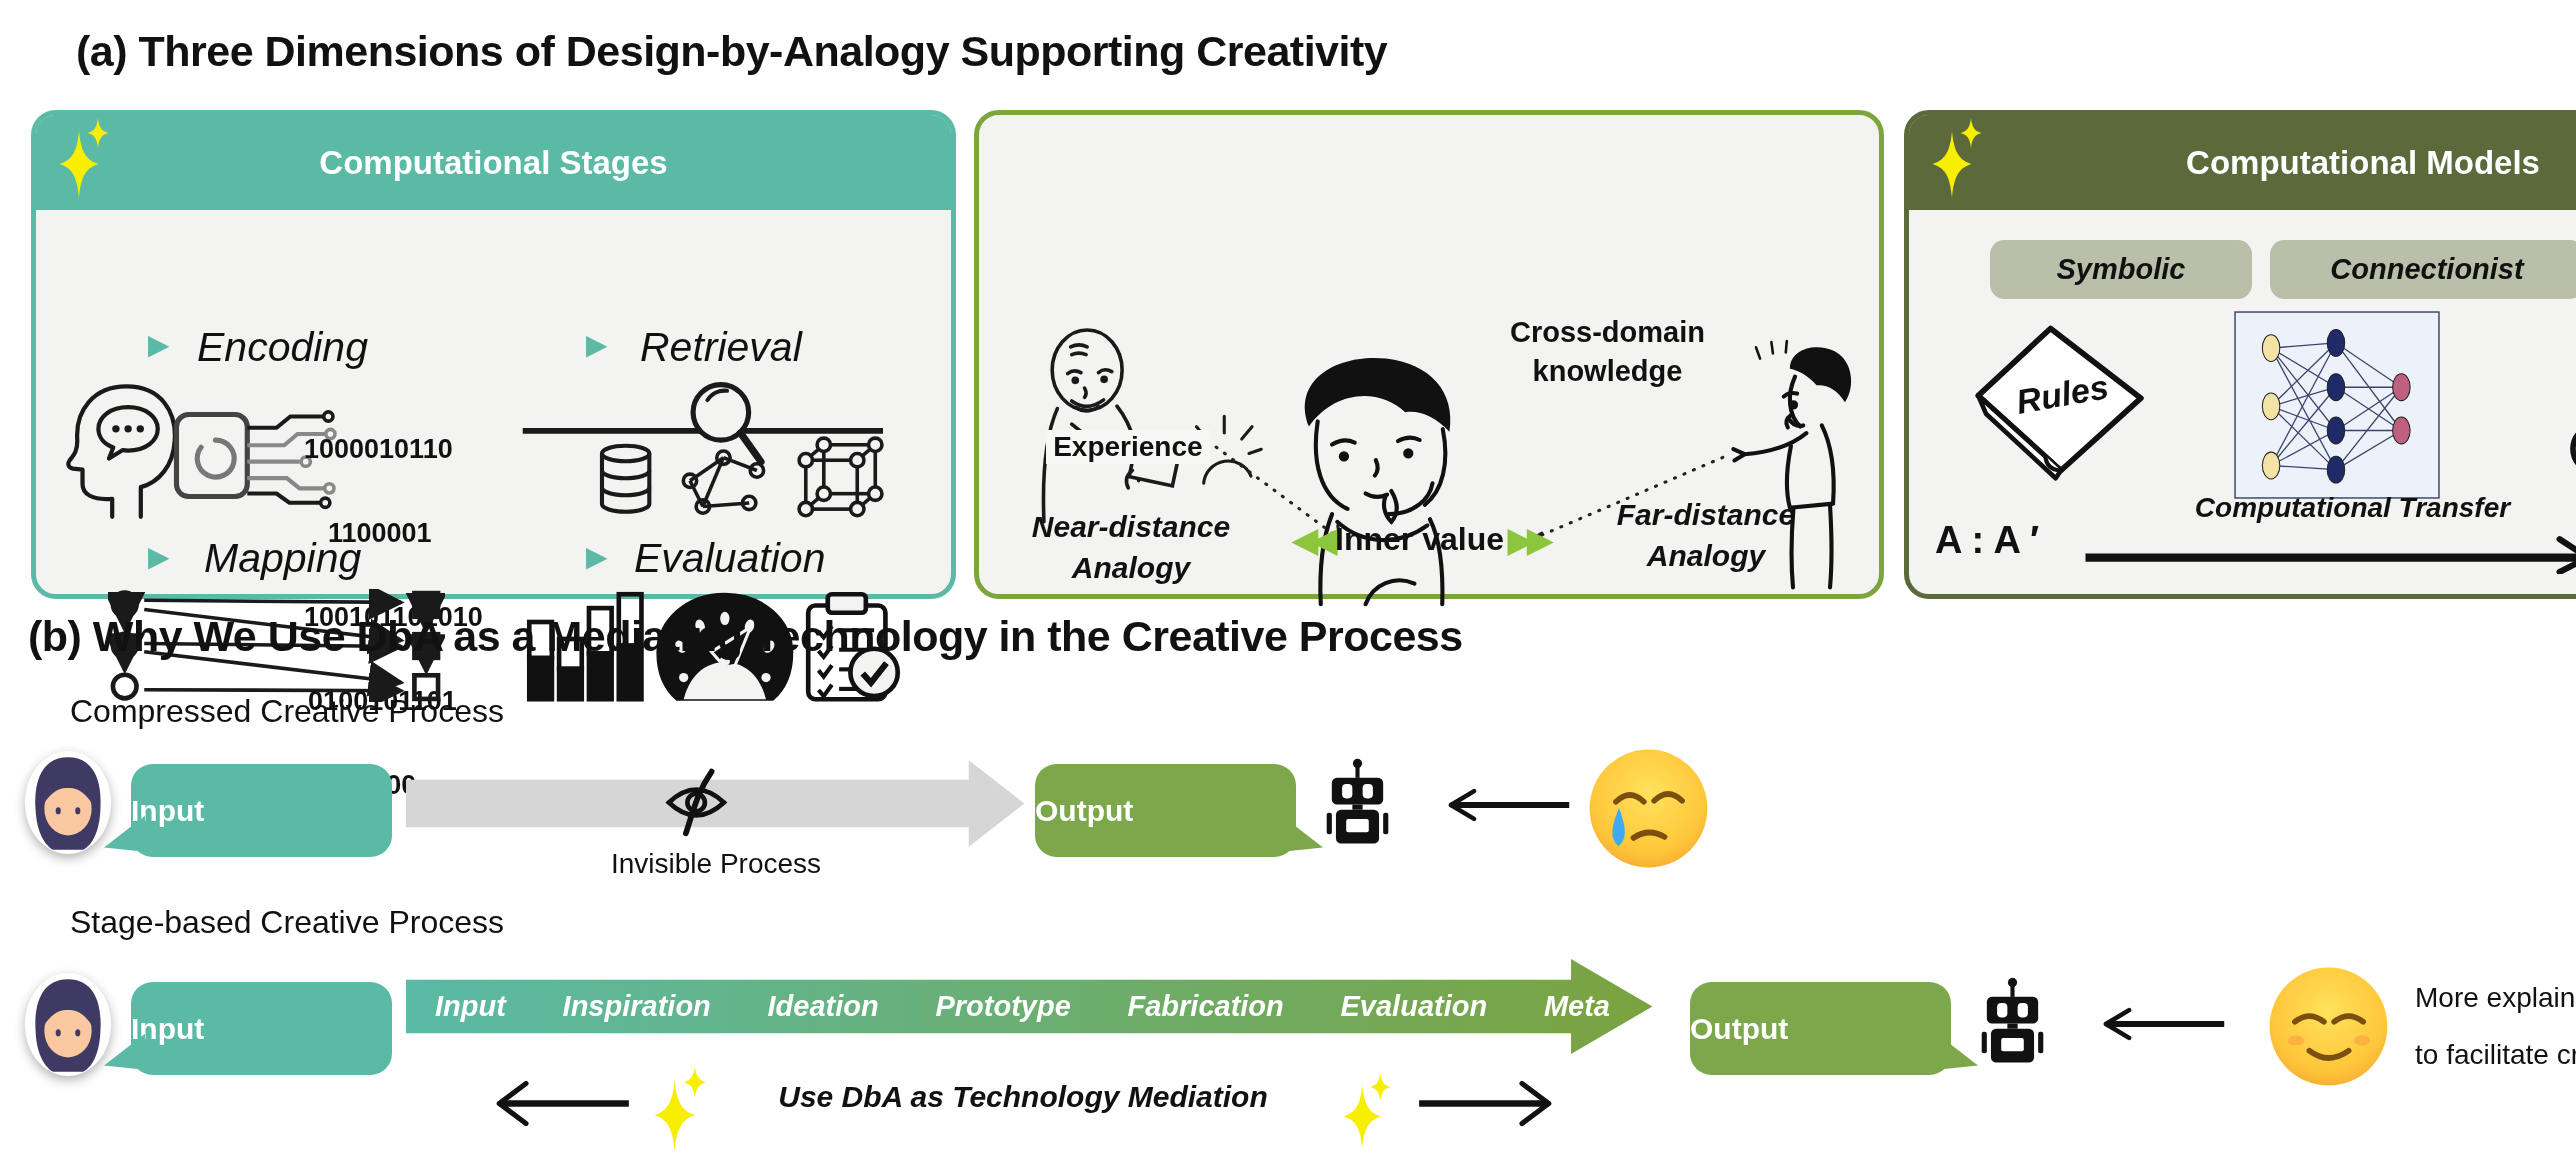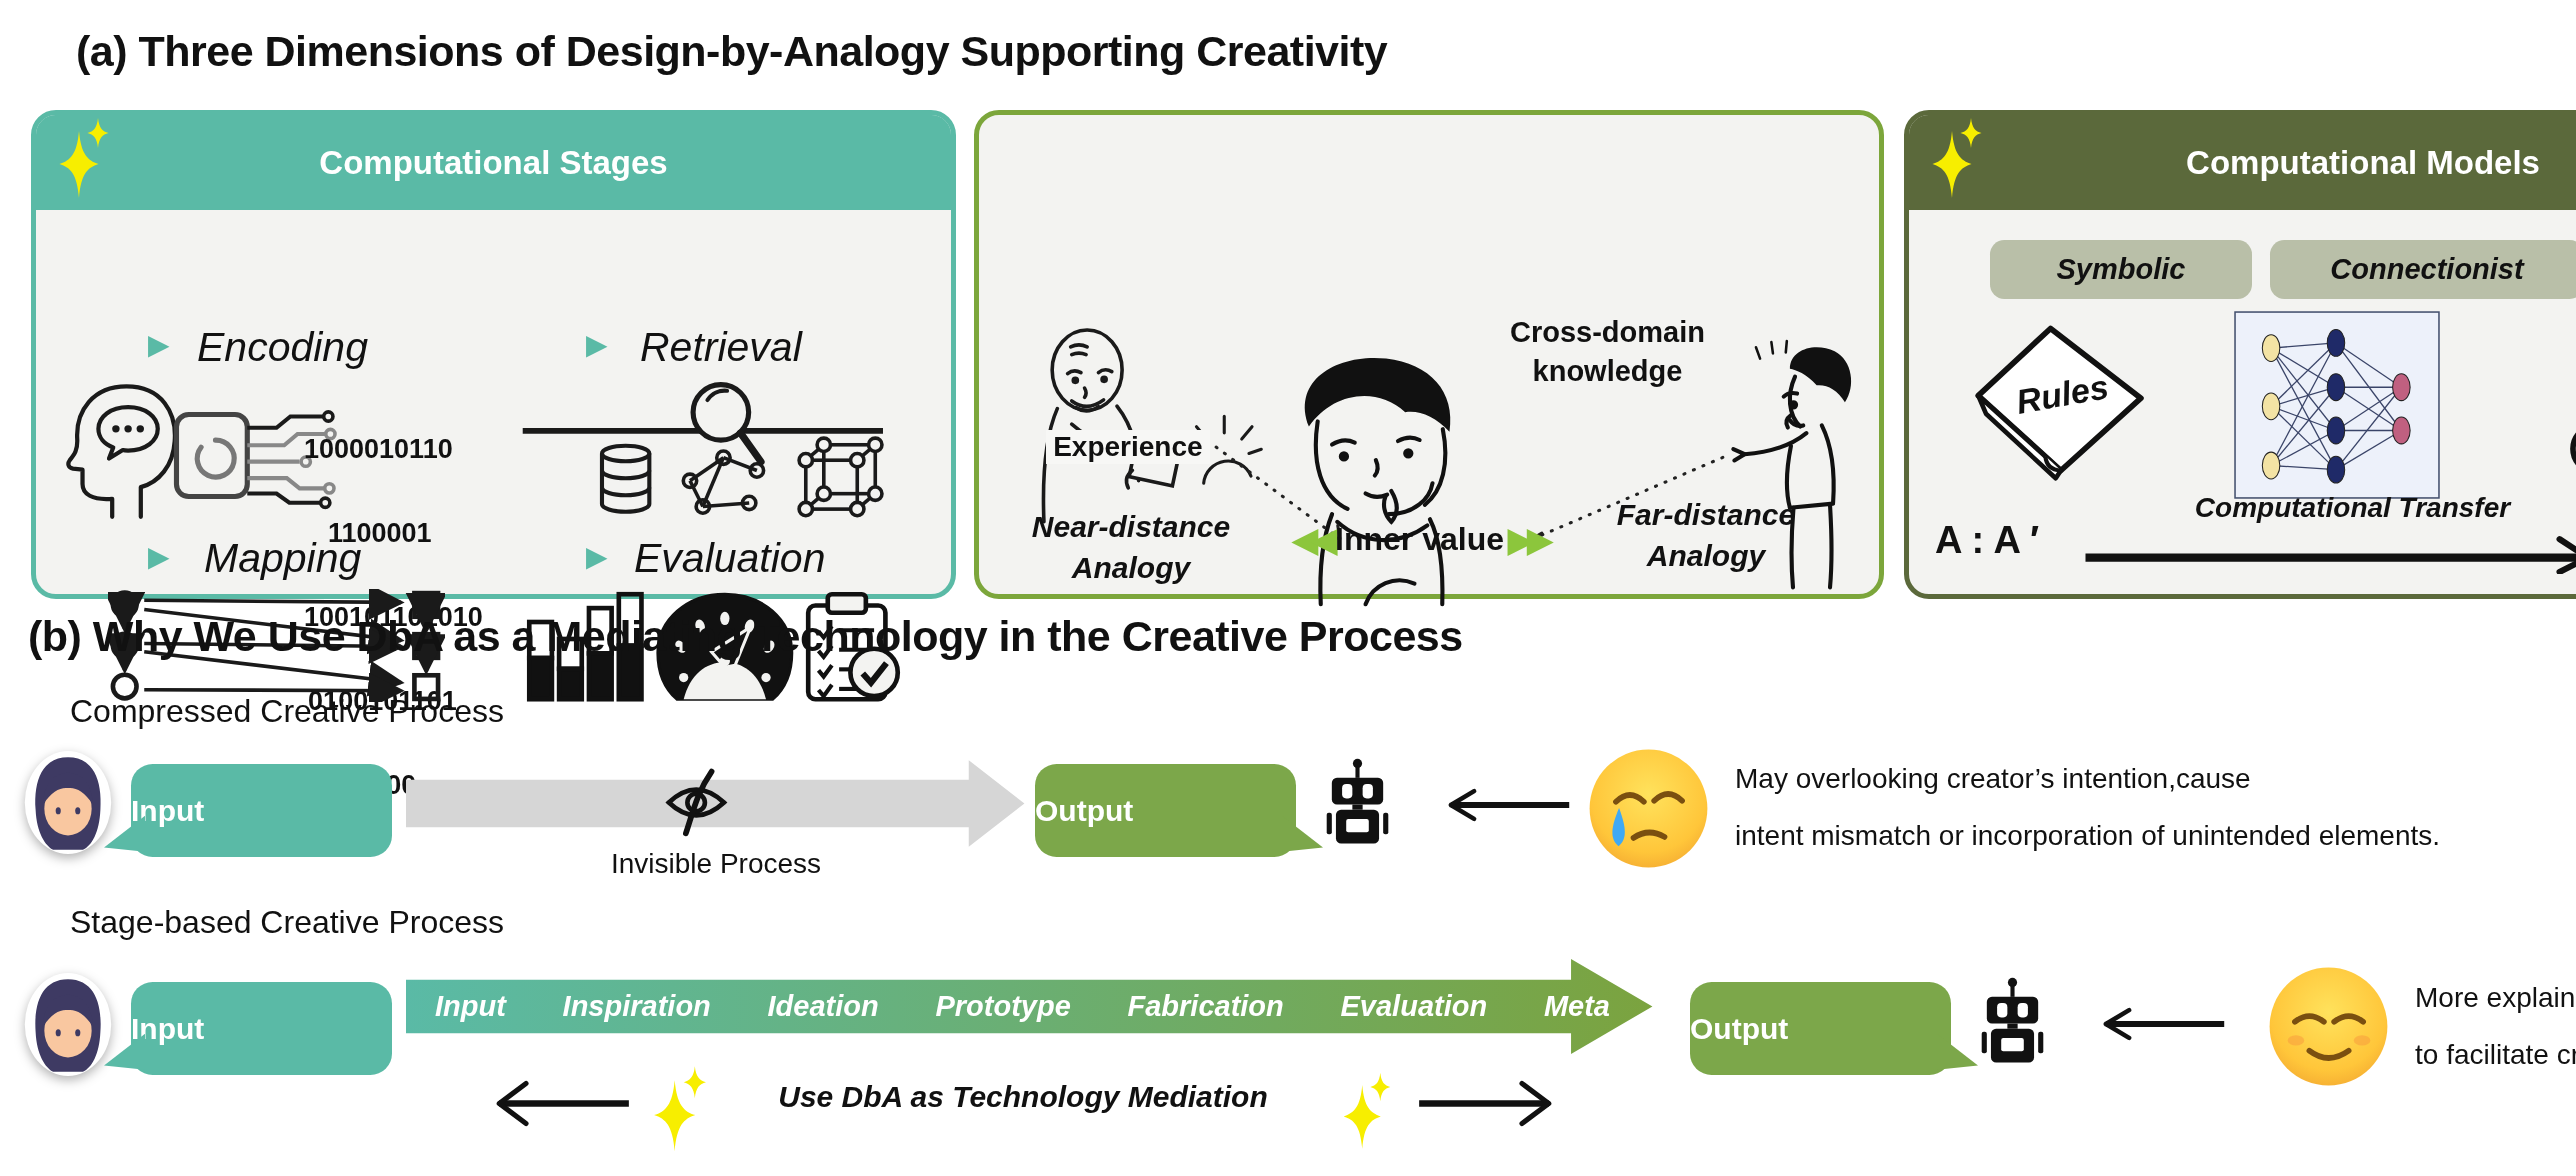--- a/index.html
+++ b/index.html
@@ -482,24 +482,20 @@
           <stop offset="100%" stop-color="#F2A630"></stop>
     </radialGradient>
       </defs>
     <circle cx="121" cy="121" r="114" fill="url(#ge1)"></circle>
     <path d="M58 108 Q85 82 112 108" stroke="#7A4F10" stroke-width="11" fill="none" stroke-linecap="round"></path>
     <path d="M132 106 Q159 80 186 106" stroke="#7A4F10" stroke-width="11" fill="none" stroke-linecap="round"></path>
     <path d="M92 178 Q121 158 152 176" stroke="#7A4F10" stroke-width="11" fill="none" stroke-linecap="round"></path>
     <path d="M64 120 C48 158 46 180 63 194 C80 180 78 158 64 120 Z" fill="#3FA9F5"></path>
   </svg>
 
-  <div class="note" style="left:1735px;top:750px;">
-    <div>May overlooking creator’s intention,cause</div>
-    <div>intent mismatch or incorporation of unintended elements.</div>
-  </div>
 
   <div class="sub-title" style="left:28px;top:904px;">Stage-based Creative Process</div>
 
   <svg class="avatar" style="left:21.6px;top:970px;" width="92" height="109" viewBox="0 0 178 212">
     <ellipse cx="89" cy="106" rx="84" ry="100" fill="#fff"></ellipse>
     <path d="M89 18 C40 18 22 62 26 120 C28 165 45 190 60 198 L118 198 C135 190 150 165 152 120 C156 62 138 18 89 18 Z" fill="#3E3A63"></path>
     <ellipse cx="89" cy="118" rx="46" ry="52" fill="#F9C7A0"></ellipse>
     <path d="M40 110 C42 70 62 48 89 48 C116 48 136 70 138 110 C120 84 104 76 89 78 C74 76 58 84 40 110 Z" fill="#3E3A63"></path>
     <ellipse cx="70" cy="122" rx="5" ry="7" fill="#3E3A63"></ellipse>
       <ellipse cx="108" cy="122" rx="5" ry="7" fill="#3E3A63"></ellipse>

